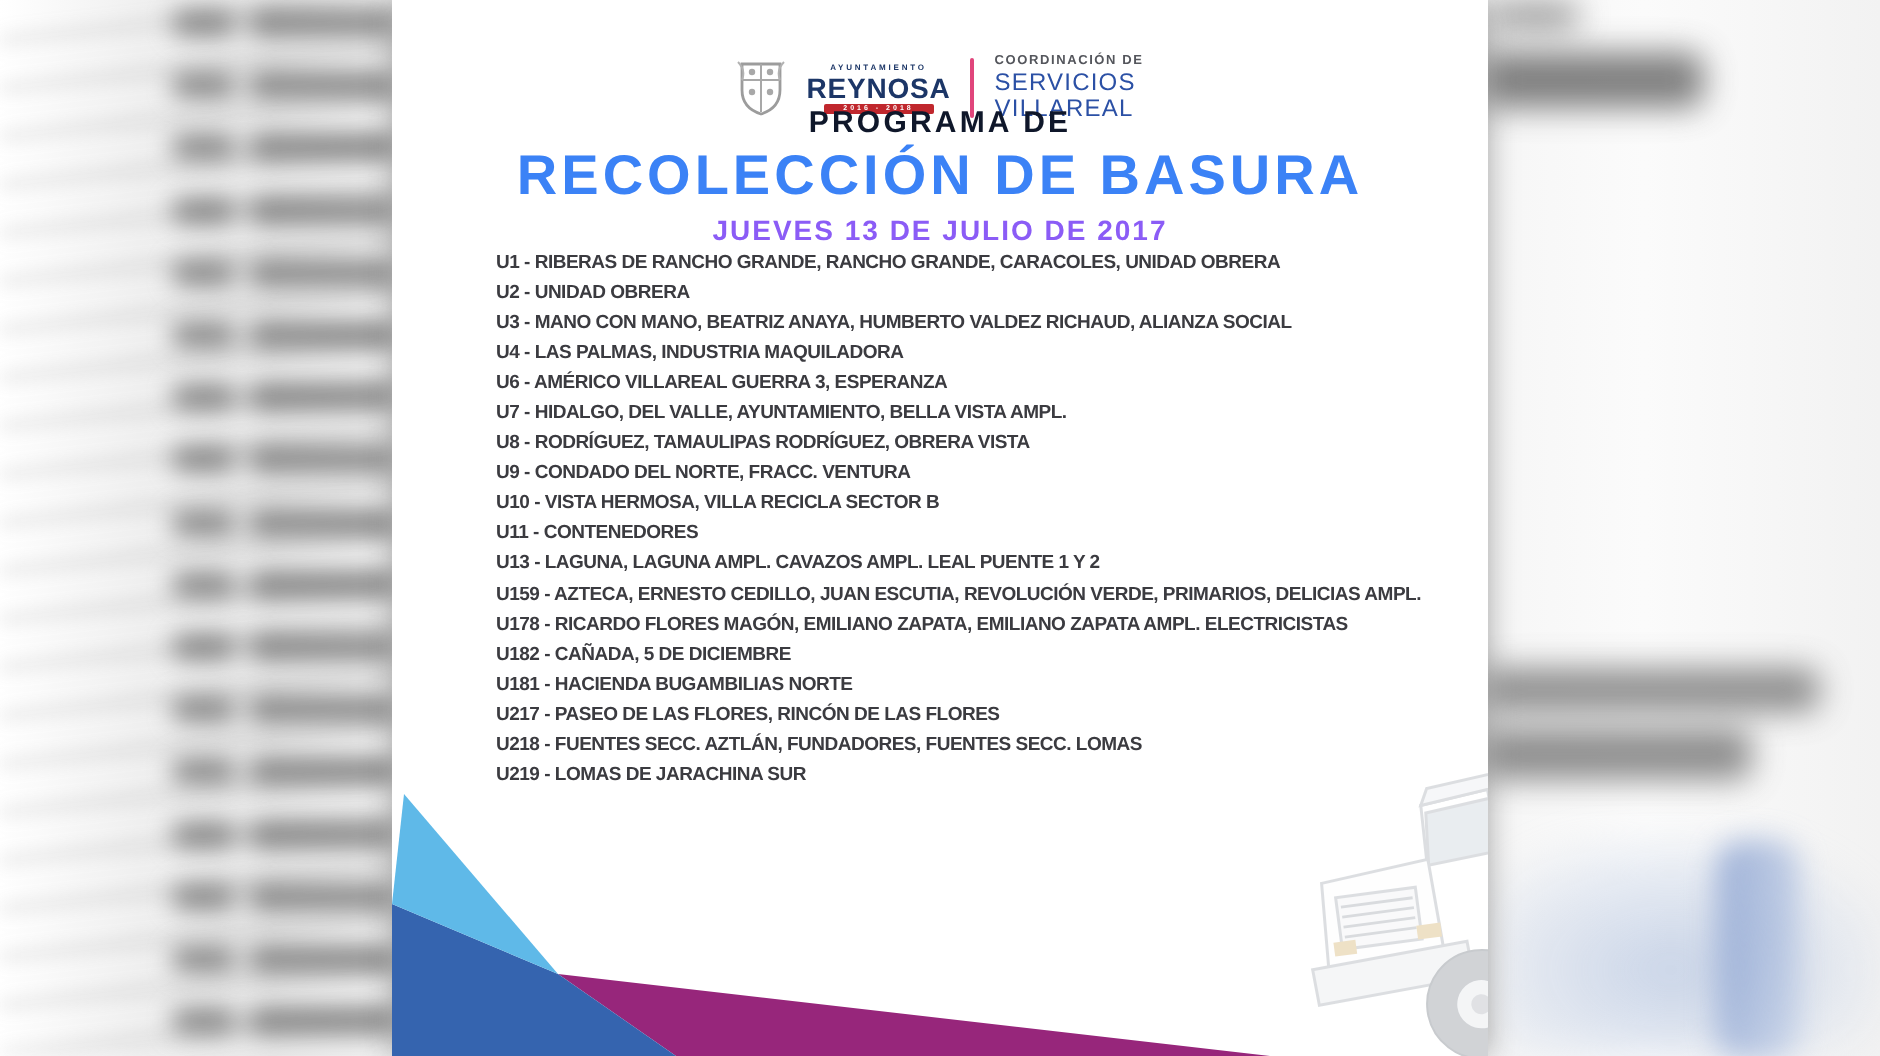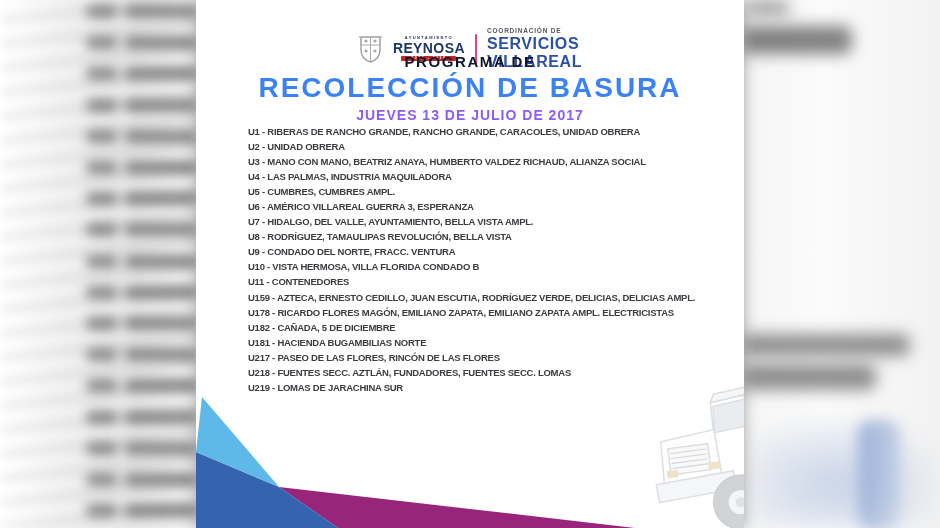--- a/index.html
+++ b/index.html
@@ -38,21 +38,21 @@
        align-items:center;gap:10px;margin-top:16px;}
   .crest{width:25px;height:30px;opacity:.85;}
   .logoblock{display:flex;flex-direction:column;align-items:center;line-height:1;}
   .ayto{font-size:4px;font-weight:bold;letter-spacing:1.4px;color:#1c3667;margin-bottom:1px;}
   .reynosa{font-size:14px;font-weight:bold;color:#1c3667;letter-spacing:.4px;}
   .yearbar{margin-top:1px;background:#c0272d;color:#ffffff;font-size:3.5px;font-weight:bold;
            letter-spacing:1.5px;padding:1px 10px;border-radius:1px;}
   .divider{width:2px;height:30px;background:#e0457b;border-radius:1px;}
   .coordblock{display:flex;flex-direction:column;line-height:1.1;}
   .coord1{font-size:6.5px;font-weight:bold;letter-spacing:.8px;color:#54565c;margin-bottom:1px;}
-  .coord2{font-size:16px;font-weight:bold;letter-spacing:.6px;color:#2b50a5;}
+  .coord2{font-size:12px;font-weight:normal;letter-spacing:.6px;color:#2b50a5;}
 
   
   .titles{position:absolute;top:54px;left:0;width:100%;text-align:center;line-height:1;}
   .pretitle{font-size:15px;font-weight:bold;letter-spacing:1.6px;color:#0f172a;}
   .maintitle{margin-top:5px;font-size:28px;font-weight:bold;letter-spacing:2px;color:#3b82f6;}
   .datetitle{margin-top:6px;font-size:14px;font-weight:bold;letter-spacing:1px;color:#8b5cf6;}
 
   
   .routes{position:absolute;left:52px;top:124px;width:478px;z-index:3;}
   .route-line{height:15.05px;font-size:9.5px;font-weight:bold;letter-spacing:-0.25px;
@@ -239,28 +239,28 @@
       <div class="pretitle">PROGRAMA DE</div>
       <div class="maintitle">RECOLECCIÓN DE BASURA</div>
       <div class="datetitle">JUEVES 13 DE JULIO DE 2017</div>
     </div>
 
     <div class="routes">
         <div class="route-line">U1 - RIBERAS DE RANCHO GRANDE, RANCHO GRANDE, CARACOLES, UNIDAD OBRERA</div>
         <div class="route-line">U2 - UNIDAD OBRERA</div>
         <div class="route-line">U3 - MANO CON MANO, BEATRIZ ANAYA, HUMBERTO VALDEZ RICHAUD, ALIANZA SOCIAL</div>
         <div class="route-line">U4 - LAS PALMAS, INDUSTRIA MAQUILADORA</div>
-        <div class="route-line">U5 - CUMBRES, CUMBRES AMPL.</div>
         <div class="route-line">U6 - AMÉRICO VILLAREAL GUERRA 3, ESPERANZA</div>
         <div class="route-line">U7 - HIDALGO, DEL VALLE, AYUNTAMIENTO, BELLA VISTA AMPL.</div>
-        <div class="route-line">U8 - RODRÍGUEZ, TAMAULIPAS REVOLUCIÓN, BELLA VISTA</div>
+        <div class="route-line">U8 - RODRÍGUEZ, TAMAULIPAS RODRÍGUEZ, OBRERA VISTA</div>
         <div class="route-line">U9 - CONDADO DEL NORTE, FRACC. VENTURA</div>
-        <div class="route-line">U10 - VISTA HERMOSA, VILLA FLORIDA CONDADO B</div>
+        <div class="route-line">U10 - VISTA HERMOSA, VILLA RECICLA SECTOR B</div>
         <div class="route-line">U11 - CONTENEDORES</div>
-        <div class="route-line">U159 - AZTECA, ERNESTO CEDILLO, JUAN ESCUTIA, RODRÍGUEZ VERDE, DELICIAS, DELICIAS AMPL.</div>
+        <div class="route-line">U13 - LAGUNA, LAGUNA AMPL. CAVAZOS AMPL. LEAL PUENTE 1 Y 2</div>
+        <div class="route-line">U159 - AZTECA, ERNESTO CEDILLO, JUAN ESCUTIA, REVOLUCIÓN VERDE, PRIMARIOS, DELICIAS AMPL.</div>
         <div class="route-line">U178 - RICARDO FLORES MAGÓN, EMILIANO ZAPATA, EMILIANO ZAPATA AMPL. ELECTRICISTAS</div>
         <div class="route-line">U182 - CAÑADA, 5 DE DICIEMBRE</div>
         <div class="route-line">U181 - HACIENDA BUGAMBILIAS NORTE</div>
         <div class="route-line">U217 - PASEO DE LAS FLORES, RINCÓN DE LAS FLORES</div>
         <div class="route-line">U218 - FUENTES SECC. AZTLÁN, FUNDADORES, FUENTES SECC. LOMAS</div>
         <div class="route-line">U219 - LOMAS DE JARACHINA SUR</div>
       </div>
 
   </div>
 </div>

